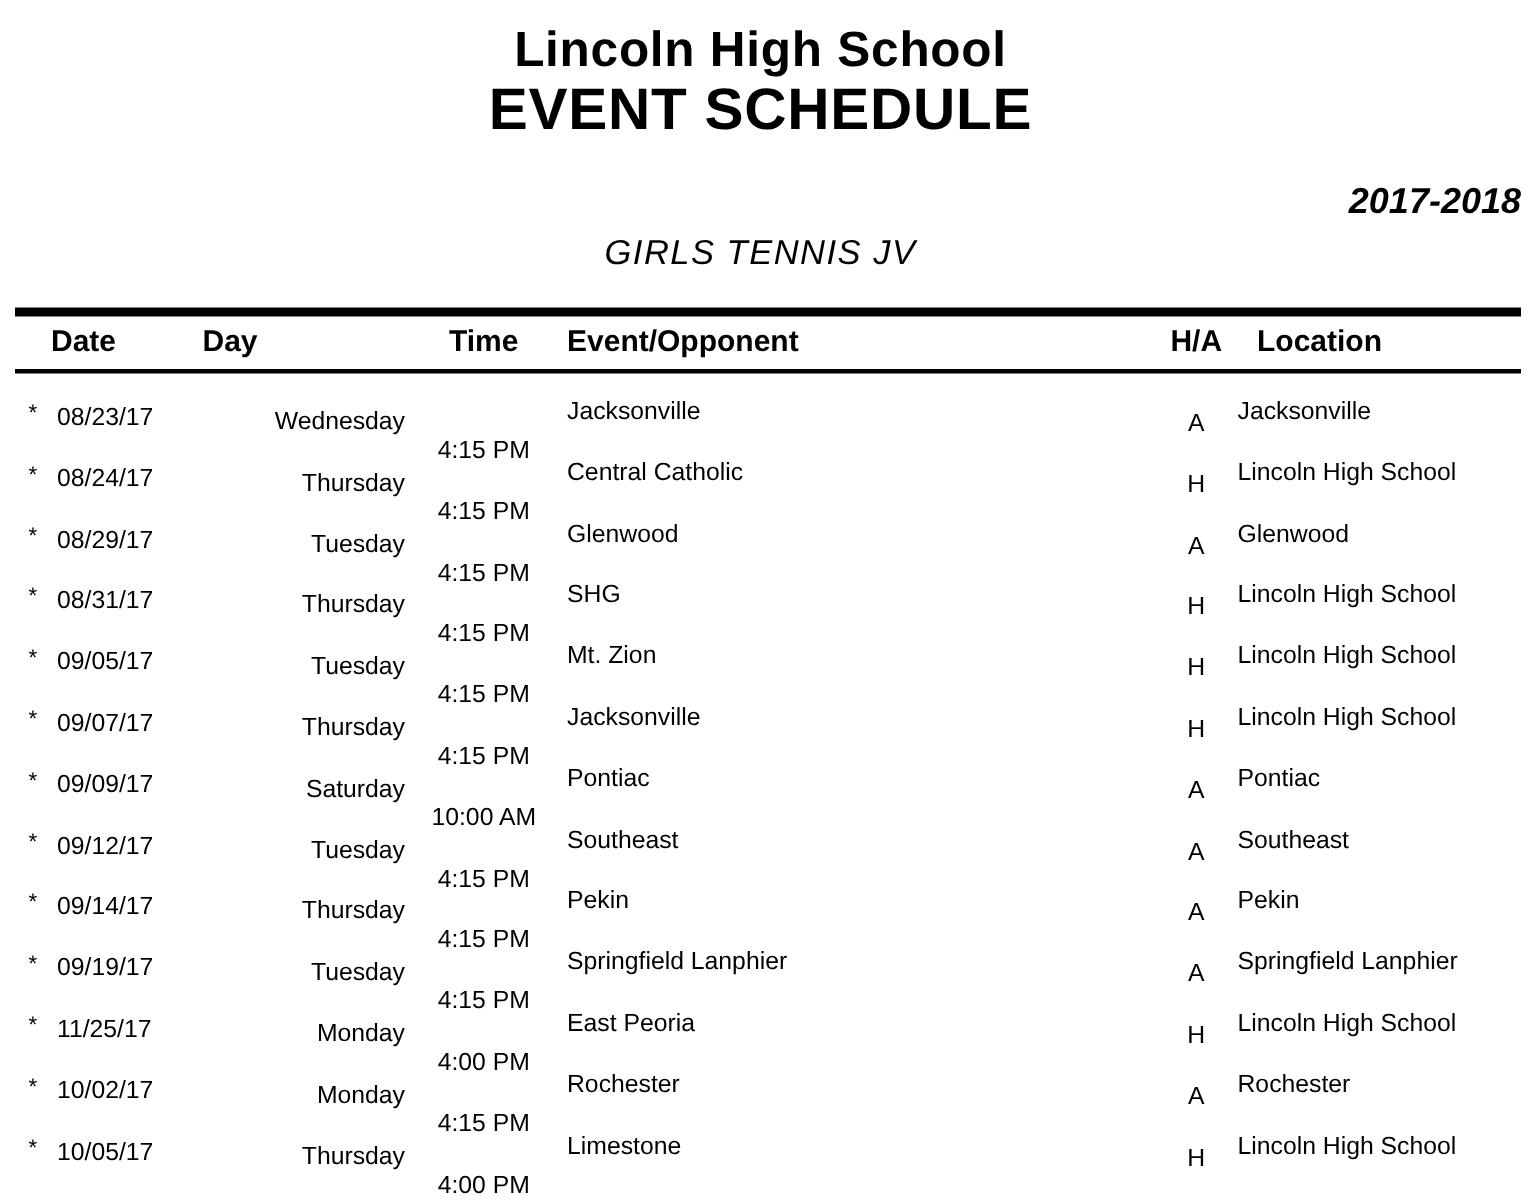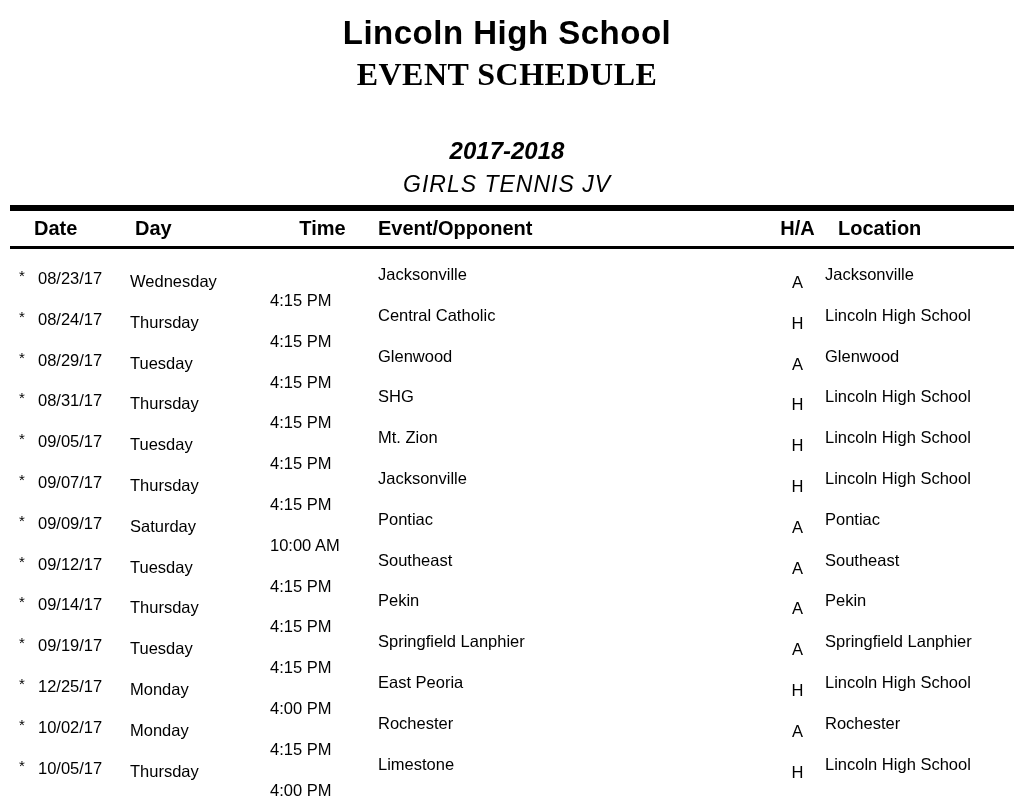--- a/index.html
+++ b/index.html
@@ -7,22 +7,22 @@
   body {
     width: 1024px; height: 800px; overflow: hidden;
     font-family: "Liberation Sans", "DejaVu Sans", sans-serif;
     color: #000000;
   }
   .page { position: relative; width: 1024px; height: 800px; background: #ffffff; }
 
   
   .titles { position: absolute; top: 14px; left: 0; width: 1014px; text-align: center; }
   .school-name  { font-size: 33px; font-weight: bold; line-height: 38px; letter-spacing: 0.5px; }
-  .doc-title    { font-size: 32px; font-weight: bold; line-height: 44px; letter-spacing: 0.5px; font-family: Liberation Serif, serif; }
-  .season       { margin-top: 40px; font-size: 24px; font-weight: bold; font-style: italic; line-height: 30px; }
+  .doc-title    { font-size: 39px; font-weight: bold; line-height: 44px; letter-spacing: 0.5px; }
+  .season       { margin-top: 24px; font-size: 24px; font-weight: bold; font-style: italic; line-height: 30px; text-align: right; }
   .team         { font-size: 23px; font-style: italic; line-height: 36px; letter-spacing: 1px; }
 
   
   .schedule { position: absolute; top: 205px; left: 10px; width: 1004px; }
   .rule-thick { height: 6px; background: #000; }
   .rule-thin  { height: 3px; background: #000; }
 
   .grid-row {
     display: grid;
     grid-template-columns: 24px 96px 140px 105px 395px 55px 189px;
@@ -33,22 +33,22 @@
   .header-row .h-day   { padding-left: 5px; }
   .header-row .h-time  { text-align: center; }
   .header-row .h-event { padding-left: 3px; }
   .header-row .h-ha    { text-align: center; }
   .header-row .h-loc   { padding-left: 13px; }
 
   .body-row { height: 40.8px; font-size: 16.5px; }
   .c { position: relative; white-space: nowrap; }
   .c-marker { font-size: 15px; text-align: center; top: -3px; }
   .c-date   { padding-left: 4px; }
-  .c-day    { text-align: left; top: 3px; }
-  .c-time   { text-align: left; top: 2px; margin-top: 40px; }
+  .c-day    { text-align: right; top: 3px; }
+  .c-time   { text-align: center; top: 2px; margin-top: 40px; }
   .c-event  { padding-left: 3px; top: -4px; }
   .c-ha     { text-align: center; top: 4px; }
   .c-loc    { top: -4px; }
 </style>
 </head>
 <body>
 
 <div class="page">
 
   <div class="titles">
@@ -159,21 +159,21 @@
     <div class="c c-marker">*</div>
     <div class="c c-date">09/19/17</div>
     <div class="c c-day">Tuesday</div>
     <div class="c c-time">4:15 PM</div>
     <div class="c c-event">Springfield Lanphier</div>
     <div class="c c-ha">A</div>
     <div class="c c-loc">Springfield Lanphier</div>
   </div>
         <div class="grid-row body-row">
     <div class="c c-marker">*</div>
-    <div class="c c-date">12/25/17</div>
+    <div class="c c-date">11/25/17</div>
     <div class="c c-day">Monday</div>
     <div class="c c-time">4:00 PM</div>
     <div class="c c-event">East Peoria</div>
     <div class="c c-ha">H</div>
     <div class="c c-loc">Lincoln High School</div>
   </div>
         <div class="grid-row body-row">
     <div class="c c-marker">*</div>
     <div class="c c-date">10/02/17</div>
     <div class="c c-day">Monday</div>

